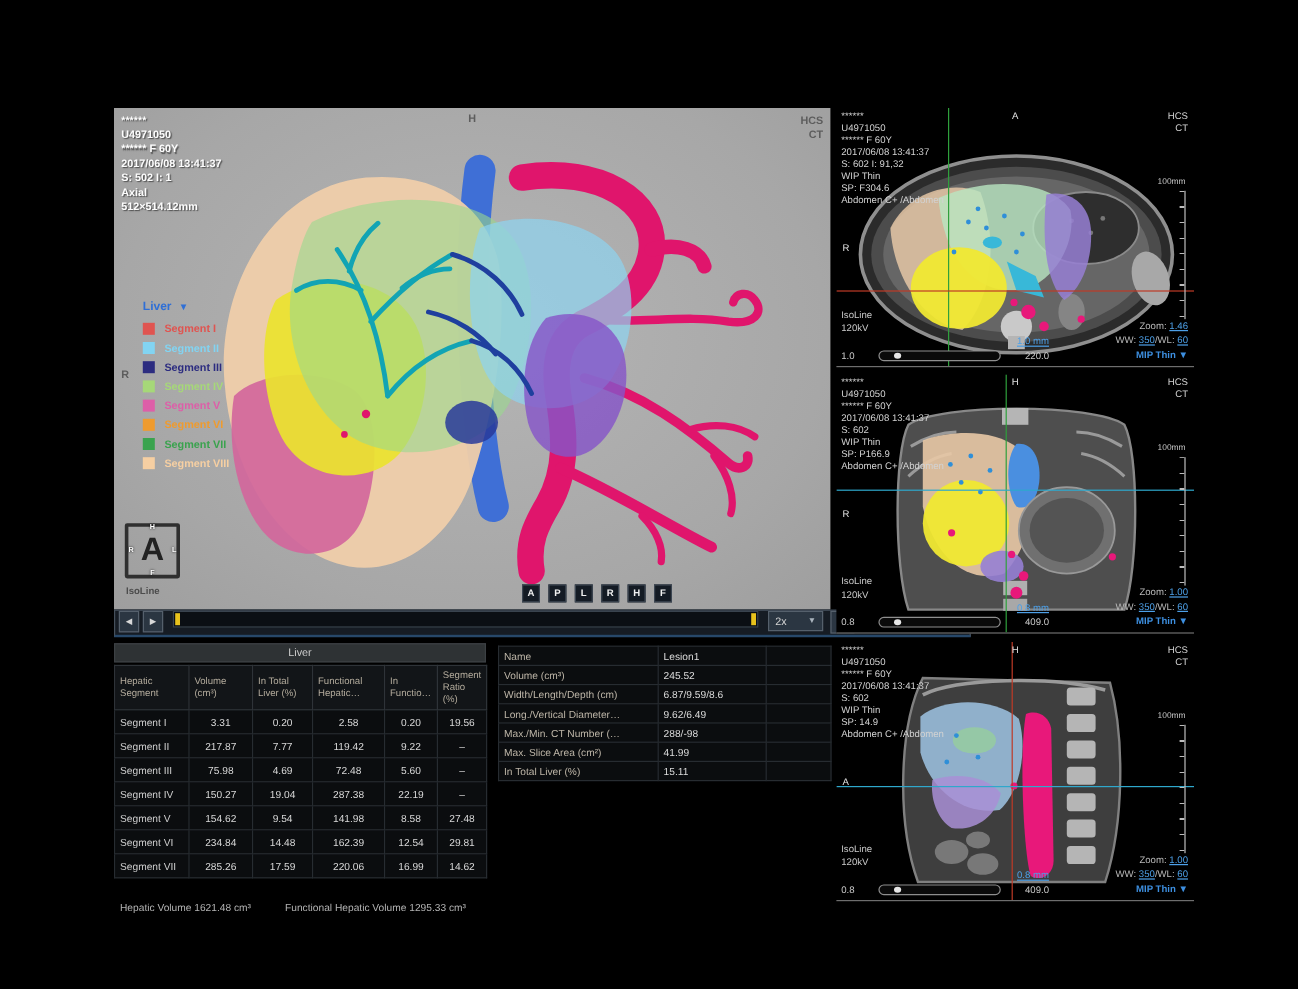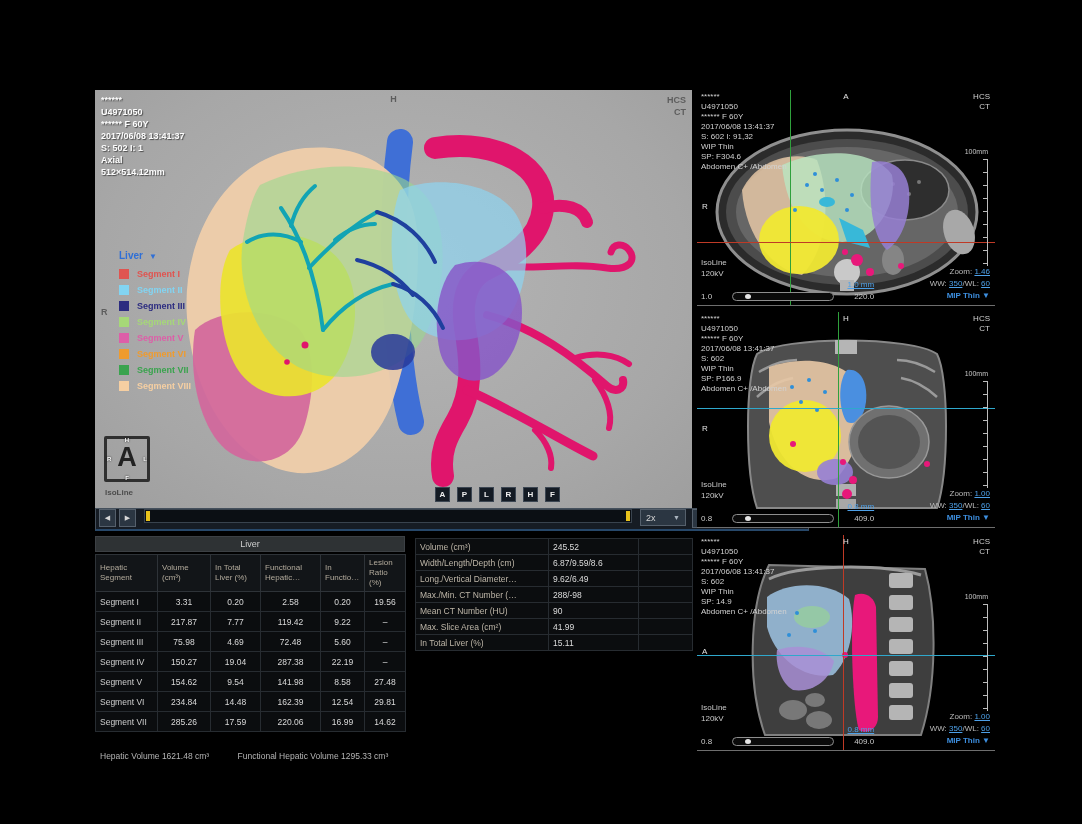--- a/index.html
+++ b/index.html
@@ -238,21 +238,21 @@
           <col style="width:44px">
           <col style="width:41px">
         </colgroup>
       <thead>
           <tr>
             <th>Hepatic Segment</th>
             <th>Volume (cm³)</th>
             <th>In Total Liver (%)</th>
             <th>Functional Hepatic…</th>
             <th>In Functio…</th>
-            <th>Lesion Ratio (%)</th>
+            <th>Segment Ratio (%)</th>
           </tr>
         </thead>
       <tbody>
           <tr>
             <td class="seg">Segment I</td>
             <td>3.31</td>
             <td>0.20</td>
             <td>2.58</td>
             <td>0.20</td>
             <td>19.56</td>
@@ -311,42 +311,42 @@
 
   <div class="tblwrap lesionwrap">
     <table class="dt lt" style="width:277px">
       <colgroup>
           <col style="width:133px">
           <col style="width:90px">
           <col style="width:54px">
         </colgroup>
       <tbody>
           <tr>
+            <td class="lbl">Name</td>
+            <td class="val">Lesion1</td>
+            <td></td>
+          </tr>
+          <tr>
             <td class="lbl">Volume (cm³)</td>
             <td class="val">245.52</td>
             <td></td>
           </tr>
           <tr>
             <td class="lbl">Width/Length/Depth (cm)</td>
             <td class="val">6.87/9.59/8.6</td>
             <td></td>
           </tr>
           <tr>
             <td class="lbl">Long./Vertical Diameter…</td>
             <td class="val">9.62/6.49</td>
             <td></td>
           </tr>
           <tr>
             <td class="lbl">Max./Min. CT Number (…</td>
             <td class="val">288/-98</td>
-            <td></td>
-          </tr>
-          <tr>
-            <td class="lbl">Mean CT Number (HU)</td>
-            <td class="val">90</td>
             <td></td>
           </tr>
           <tr>
             <td class="lbl">Max. Slice Area (cm²)</td>
             <td class="val">41.99</td>
             <td></td>
           </tr>
           <tr>
             <td class="lbl">In Total Liver (%)</td>
             <td class="val">15.11</td>

